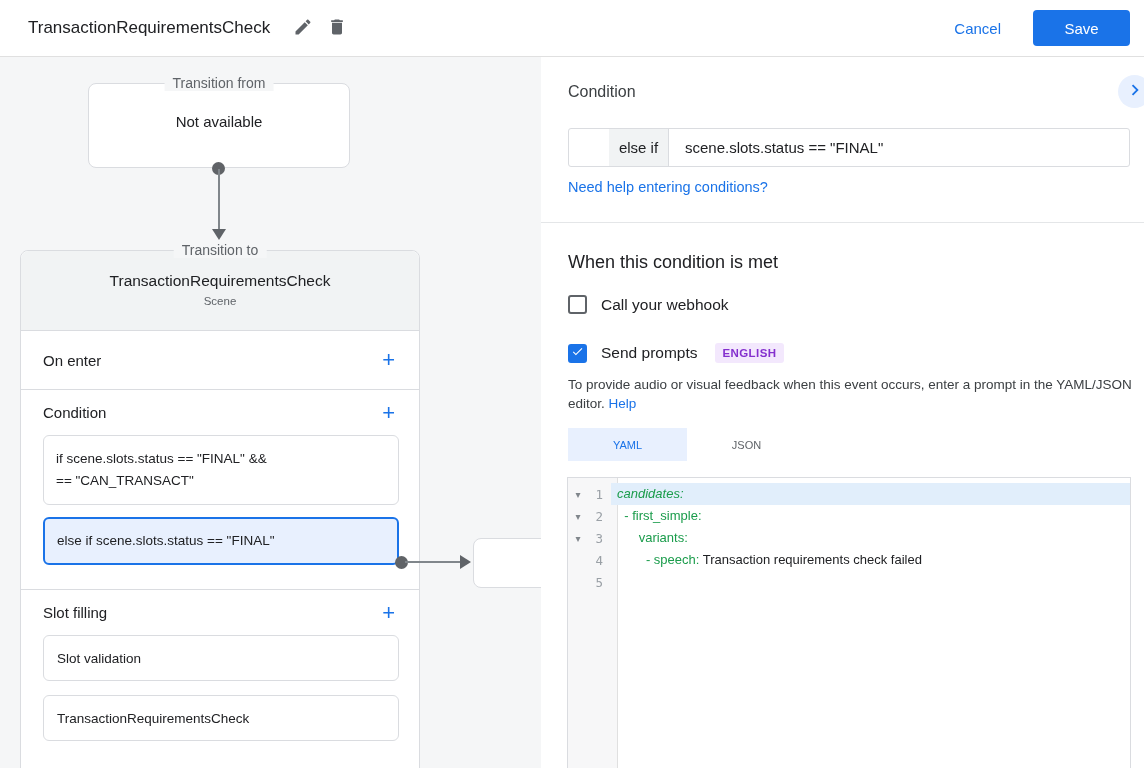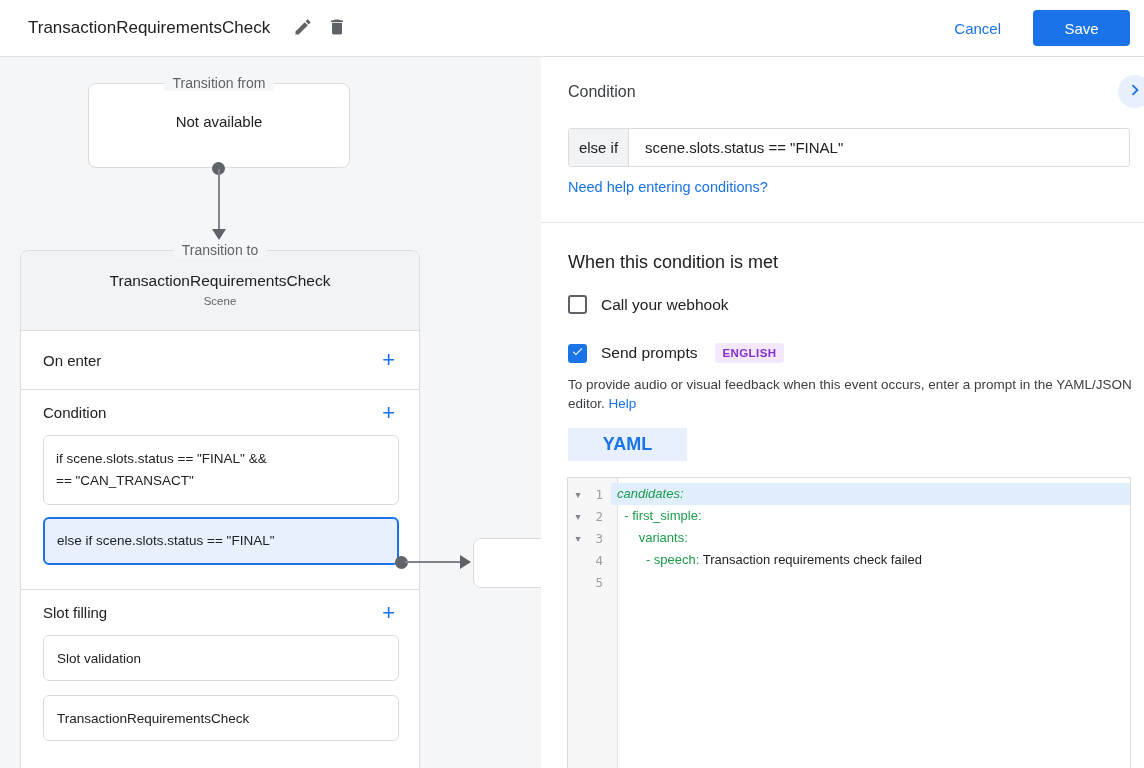--- a/index.html
+++ b/index.html
@@ -51,39 +51,39 @@
   .card-section.last{border-bottom:none;padding-bottom:30px;}
   .section-head{height:45px;display:flex;align-items:center;justify-content:space-between;padding:0 22px;}
   .cond-box{margin:0 20px 12px 22px;border:1px solid var(--border);border-radius:6px;background:#fff;padding:12px 12px;font-size:13.5px;color:var(--text);line-height:22px;cursor:pointer;}
   .cond-box.selected{border:2px solid var(--accent);background:var(--selected-bg);padding:11px 12px;margin-bottom:0;}
   .slot-box{margin:0 20px 14px 22px;border:1px solid var(--border);border-radius:6px;background:#fff;height:46px;display:flex;align-items:center;padding:0 13px;font-size:13.5px;color:var(--text);cursor:pointer;}
   .target-box{position:absolute;left:473px;top:481px;width:80px;height:50px;background:#fff;border:1px solid var(--border);border-radius:8px;}
 
   
   .panel-h2{position:absolute;left:27px;top:26px;font-size:16px;font-weight:400;color:#3c4043;}
   .collapse-btn{position:absolute;right:-7px;top:18px;width:33px;height:33px;border-radius:50%;border:none;background:var(--selected-bg);color:var(--accent);cursor:pointer;display:flex;align-items:center;justify-content:center;}
-  .cond-input{position:absolute;left:27px;top:71px;width:562px;height:39px;border:1px solid var(--border);border-radius:3px;display:flex;align-items:stretch;background:#fff;}
+  .cond-input{position:absolute;left:27px;top:71px;width:562px;height:39px;border:1px solid var(--border);border-radius:3px;display:flex;align-items:stretch;background:#fff;padding-left:40px;}
   .cond-prefix{width:60px;background:var(--header-gray);border-right:1px solid var(--border);display:flex;align-items:center;justify-content:center;font-size:15px;color:var(--text);flex:none;}
   .cond-value{flex:1;border:none;outline:none;background:transparent;font-size:15px;color:var(--text);padding:0 16px;}
   .help-link{position:absolute;left:27px;top:122px;font-size:14.5px;color:var(--accent);text-decoration:none;cursor:pointer;}
   .panel-divider{position:absolute;left:0;top:165px;width:100%;height:1px;background:#e4e6e8;}
   .panel-h3{position:absolute;left:27px;top:195px;font-size:18px;font-weight:400;color:var(--text);}
   .check-row{position:absolute;left:27px;display:flex;align-items:center;}
   .row-webhook{top:238px;}
   .row-prompts{top:286px;}
   .checkbox{width:19px;height:19px;border:2px solid var(--text2);border-radius:3px;background:#fff;cursor:pointer;display:flex;align-items:center;justify-content:center;flex:none;}
   .checkbox .check-icon{display:none;}
   .checkbox.checked{background:var(--accent);border-color:var(--accent);}
   .checkbox.checked .check-icon{display:block;}
   .check-label{font-size:15.5px;font-weight:500;color:var(--text);margin-left:14px;}
   .lang-badge{margin-left:17px;background:var(--badge-bg);color:var(--badge-text);font-size:11.5px;font-weight:700;letter-spacing:.4px;padding:4px 8px;border-radius:3px;}
   .desc{position:absolute;left:27px;top:318px;width:566px;font-size:13.5px;color:#3c4043;line-height:19px;}
   .desc a{color:var(--accent);text-decoration:none;cursor:pointer;}
   .tabs{position:absolute;left:27px;top:371px;display:flex;}
-  .tab{width:119px;height:33px;display:flex;align-items:center;justify-content:center;font-size:18px;font-weight:700;color:var(--text2);cursor:pointer;background:transparent;border:none;}
+  .tab{width:119px;height:33px;display:flex;align-items:center;justify-content:center;font-size:11px;font-weight:400;color:var(--text2);cursor:pointer;background:transparent;border:none;}
   .tab.active{background:var(--selected-bg);color:var(--accent);}
 
   
   .editor{position:absolute;left:26px;top:420px;width:564px;height:300px;border:1px solid var(--border);background:#fff;}
   .gutter-bg{position:absolute;left:0;top:0;width:50px;height:100%;background:var(--gutter-bg);border-right:1px solid #e0e0e0;}
   .ed-rows{position:relative;padding-top:5px;}
   .ed-row{display:flex;align-items:center;height:22px;font-family:"DejaVu Sans Mono",monospace;font-size:13px;}
   .fold{width:16px;margin-left:2px;text-align:center;color:#80868b;font-size:10px;visibility:hidden;flex:none;cursor:pointer;}
   .ed-row.has-fold .fold{visibility:visible;}
   .lnum{width:25px;text-align:right;padding-right:8px;color:#9aa0a6;font-size:12.5px;font-family:"DejaVu Sans Mono",monospace;flex:none;}
@@ -213,20 +213,21 @@
           </span>
         </span>
         <span class="check-label">Send prompts</span>
         <span class="lang-badge">ENGLISH</span>
       </div>
 
       <p class="desc"><span>To provide audio or visual feedback when this event occurs, enter a prompt in the YAML/JSON editor.</span> <a>Help</a></p>
 
       <div class="tabs">
         <button class="tab active">YAML</button>
+        <button class="tab">JSON</button>
       </div>
 
       <div class="editor">
         <div class="gutter-bg"></div>
         <div class="ed-rows">
           <div class="ed-row has-fold highlight">
             <span class="fold">▾</span>
             <span class="lnum">1</span>
             <span class="code"><span class="ykey">candidates:</span><span class="yval"></span></span>
           </div>

